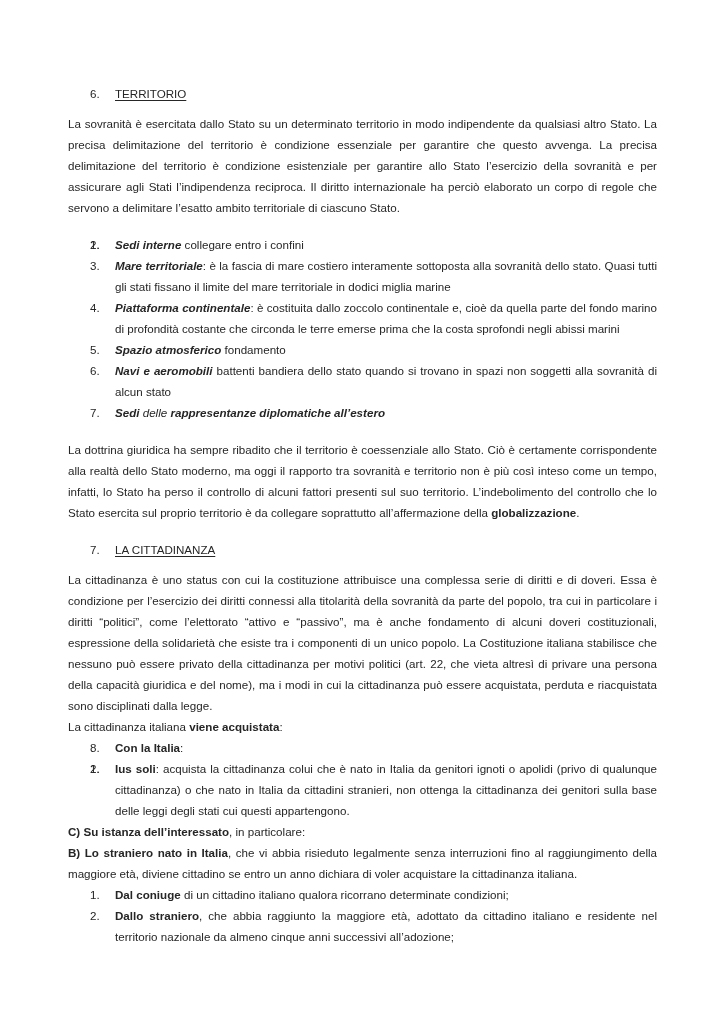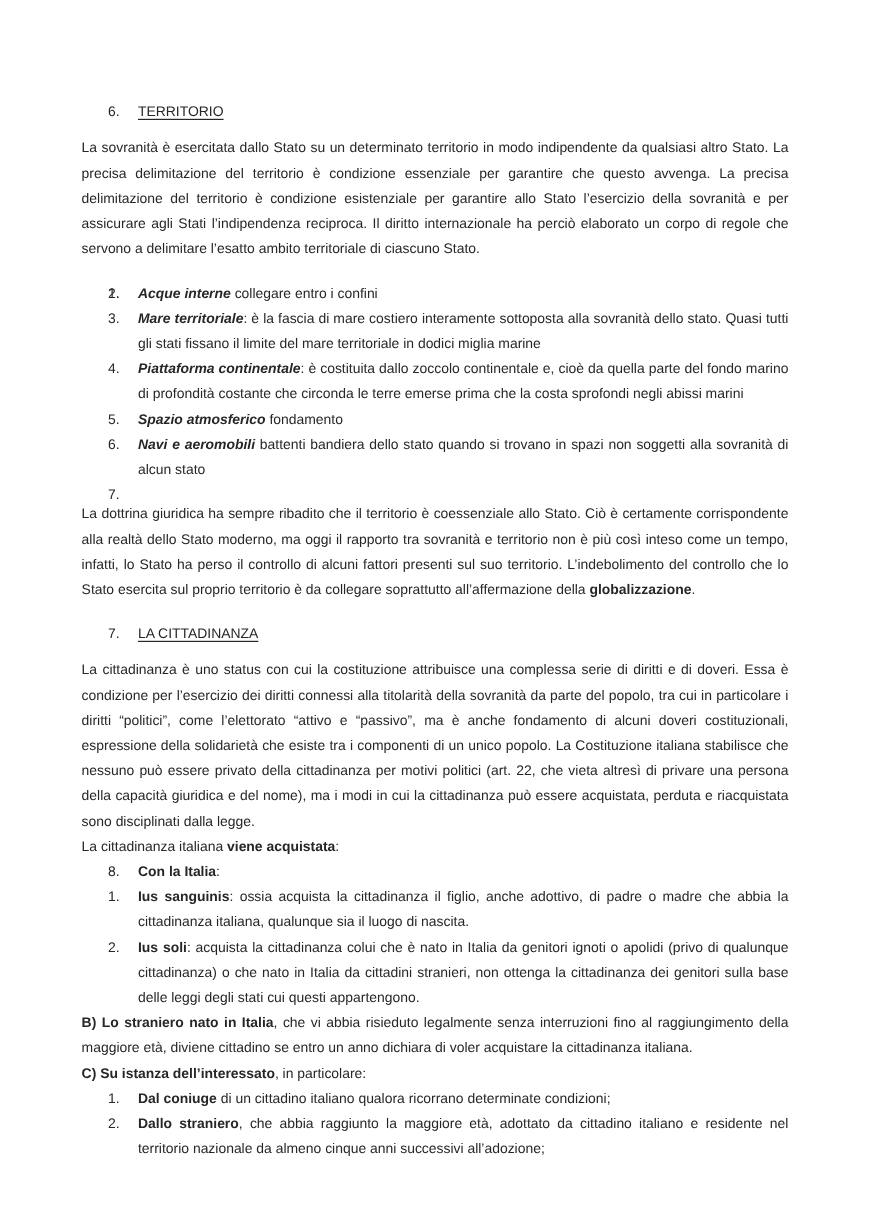--- a/index.html
+++ b/index.html
@@ -53,40 +53,41 @@
 
     <p class="para">La sovranità è esercitata dallo Stato su un determinato territorio in modo indipendente da qualsiasi altro Stato. La precisa delimitazione del territorio è condizione essenziale per garantire che questo avvenga. La precisa delimitazione del territorio è condizione esistenziale per garantire allo Stato l’esercizio della sovranità e per assicurare agli Stati l’indipendenza reciproca. Il diritto internazionale ha perciò elaborato un corpo di regole che servono a delimitare l’esatto ambito territoriale di ciascuno Stato.</p>
 
 
     <div class="list">
       <div class="li">
         <span class="li-num">1.</span>
       </div>
       <div class="li">
         <span class="li-num">2.</span>
-        <span class="li-text"><span class="run-bi">Acque interne</span><span> collegare entro i confini</span></span>
+        <span class="li-text"><span class="run-bi">Sedi interne</span><span> collegare entro i confini</span></span>
       </div>
       <div class="li">
         <span class="li-num">3.</span>
         <span class="li-text"><span class="run-bi">Mare territoriale</span><span>: è la fascia di mare costiero interamente sottoposta alla sovranità dello stato. Quasi tutti gli stati fissano il limite del mare territoriale in dodici miglia marine</span></span>
       </div>
       <div class="li">
         <span class="li-num">4.</span>
         <span class="li-text"><span class="run-bi">Piattaforma continentale</span><span>: è costituita dallo zoccolo continentale e, cioè da quella parte del fondo marino di profondità costante che circonda le terre emerse prima che la costa sprofondi negli abissi marini</span></span>
       </div>
       <div class="li">
         <span class="li-num">5.</span>
         <span class="li-text"><span class="run-bi">Spazio atmosferico</span><span> fondamento</span></span>
       </div>
       <div class="li">
         <span class="li-num">6.</span>
         <span class="li-text"><span class="run-bi">Navi e aeromobili</span><span> battenti bandiera dello stato quando si trovano in spazi non soggetti alla sovranità di alcun stato</span></span>
       </div>
       <div class="li">
         <span class="li-num">7.</span>
+        <span class="li-text"><span class="run-bi">Sedi</span><span class="run-i"> delle </span><span class="run-bi">rappresentanze diplomatiche all’estero</span></span>
       </div>
     </div>
 
     <p class="para"><span>La dottrina giuridica ha sempre ribadito che il territorio è coessenziale allo Stato. Ciò è certamente corrispondente alla realtà dello Stato moderno, ma oggi il rapporto tra sovranità e territorio non è più così inteso come un tempo, infatti, lo Stato ha perso il controllo di alcuni fattori presenti sul suo territorio. L’indebolimento del controllo che lo Stato esercita sul proprio territorio è da collegare soprattutto all’affermazione della </span><span class="run-b">globalizzazione</span><span>.</span></p>
 
     <div class="heading">
       <span class="h-num">7.</span>
       <span class="h-title">LA CITTADINANZA</span>
     </div>
 
@@ -97,31 +98,30 @@
     <div class="list tight">
       <div class="li">
         <span class="li-num">8.</span>
         <span class="li-text"><span class="run-b">Con la Italia</span><span>:</span></span>
       </div>
     </div>
 
     <div class="list tight">
       <div class="li">
         <span class="li-num">1.</span>
-        <span class="li-text"><span class="run-b">Ius sanguinis</span><span>: ossia acquista la cittadinanza il figlio, anche adottivo, di padre o madre che abbia la cittadinanza italiana, qualunque sia il luogo di nascita.</span></span>
       </div>
       <div class="li">
         <span class="li-num">2.</span>
         <span class="li-text"><span class="run-b">Ius soli</span><span>: acquista la cittadinanza colui che è nato in Italia da genitori ignoti o apolidi (privo di qualunque cittadinanza) o che nato in Italia da cittadini stranieri, non ottenga la cittadinanza dei genitori sulla base delle leggi degli stati cui questi appartengono.</span></span>
       </div>
     </div>
 
+    <p class="para tight"><span class="run-b">C) Su istanza dell’interessato</span><span>, in particolare:</span></p>
+
     <p class="para tight"><span class="run-b">B) Lo straniero nato in Italia</span><span>, che vi abbia risieduto legalmente senza interruzioni fino al raggiungimento della maggiore età, diviene cittadino se entro un anno dichiara di voler acquistare la cittadinanza italiana.</span></p>
-
-    <p class="para tight"><span class="run-b">C) Su istanza dell’interessato</span><span>, in particolare:</span></p>
 
     <div class="list tight">
       <div class="li">
         <span class="li-num">1.</span>
         <span class="li-text"><span class="run-b">Dal coniuge</span><span> di un cittadino italiano qualora ricorrano determinate condizioni;</span></span>
       </div>
       <div class="li">
         <span class="li-num">2.</span>
         <span class="li-text"><span class="run-b">Dallo straniero</span><span>, che abbia raggiunto la maggiore età, adottato da cittadino italiano e residente nel territorio nazionale da almeno cinque anni successivi all’adozione;</span></span>
       </div>

